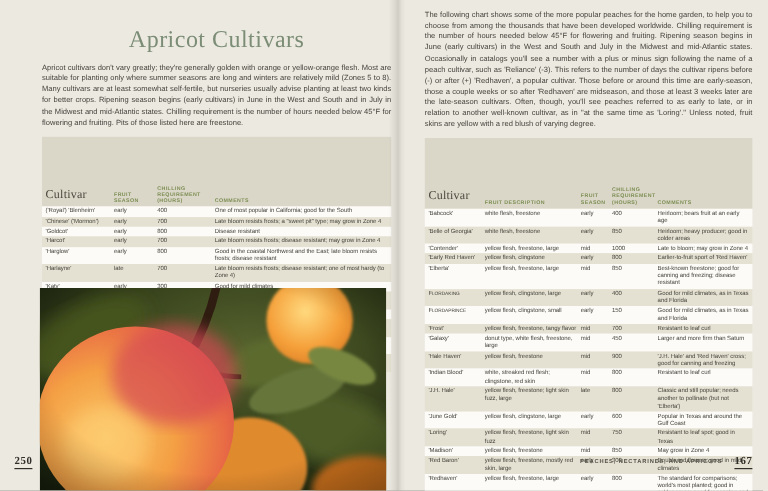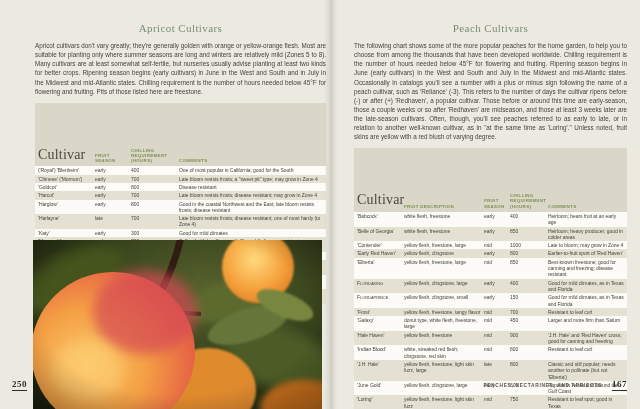--- a/index.html
+++ b/index.html
@@ -2,30 +2,30 @@
 <html><head>
 <meta charset="utf-8">
 <style>
   html,body{margin:0;padding:0;background:#888;}
   .spread{position:relative;width:640px;height:409px;background:#ECE9E1;display:flex;
     font-family:"Liberation Sans",sans-serif;overflow:hidden;color:#44423a;}
   .page{position:relative;box-sizing:border-box;}
   .page.left{width:332px;padding:8px 6px 0 35px;}
   .page.right{width:308px;padding:8px 13px 0 22px;}
   h1.title{font-family:"Liberation Serif",serif;font-weight:400;color:#7C8D76;
-    font-size:11px;text-align:center;margin:14px 0 7px 0;letter-spacing:.4px;}
+    font-size:20px;text-align:center;margin:14px 0 7px 0;letter-spacing:.4px;}
   p.intro{font-size:6.3px;line-height:1.45;text-align:justify;margin:0 0 7px 0;color:#45443c;}
   
   .tbl{width:100%;font-size:5px;letter-spacing:-.05px;color:#46453d;}
   .tr{display:flex;}
   .td{padding:1px 3px 1px 0;box-sizing:border-box;line-height:1.26;}
   .thead{background:#DBD7C8;align-items:flex-end;padding:3px 0 2px 0;}
   .th{font-weight:bold;color:#7d8f55;font-size:4.4px;letter-spacing:.35px;line-height:1.2;}
   .th-cultivar{font-family:"Liberation Serif",serif;font-weight:400;color:#4a483e;
-    font-size:14px;letter-spacing:.2px;margin-top:39px;}
+    font-size:10px;letter-spacing:.2px;margin-top:39px;}
   .tbody .tr:nth-child(odd){background:#FCFBF7;}
   .tbody .tr:nth-child(even){background:#E5E1D2;}
   .td:first-child{padding-left:3px;}
   .sc{font-variant:small-caps;}
   
   .apricot .c-name{width:60px;flex:none;}
   .apricot .c-season{width:36px;flex:none;}
   .apricot .c-chilling{width:48px;flex:none;}
   .apricot .c-comments{flex:1;}
   
@@ -187,21 +187,20 @@
         <ellipse cx="112" cy="72" rx="52" ry="42" fill="#d64a55" opacity="0.7" filter="url(#b6)"></ellipse>
         <ellipse cx="55" cy="130" rx="35" ry="30" fill="#ffce74" opacity="0.5" filter="url(#b6)"></ellipse>
         <rect width="289" height="169" fill="url(#vig)"></rect>
       </svg>
     </div>
 
     <div class="pagenum pn-left">250</div>
   </section>
 
   <section class="page right">
-    <h1 class="title">Peach Cultivars</h1>
     <p class="intro">The following chart shows some of the more popular peaches for the home garden, to help you to choose from among the thousands that have been developed worldwide. Chilling requirement is the number of hours needed below 45°F for flowering and fruiting. Ripening season begins in June (early cultivars) in the West and South and July in the Midwest and mid-Atlantic states. Occasionally in catalogs you'll see a number with a plus or minus sign following the name of a peach cultivar, such as 'Reliance' (-3). This refers to the number of days the cultivar ripens before (-) or after (+) 'Redhaven', a popular cultivar. Those before or around this time are early-season, those a couple weeks or so after 'Redhaven' are midseason, and those at least 3 weeks later are the late-season cultivars. Often, though, you'll see peaches referred to as early to late, or in relation to another well-known cultivar, as in "at the same time as 'Loring'." Unless noted, fruit skins are yellow with a red blush of varying degree.</p>
 
     <div class="tbl peach">
       <div class="tr thead">
         <div class="td c-name th-cultivar">Cultivar</div>
         <div class="td c-description th">FRUIT DESCRIPTION</div>
         <div class="td c-season th">FRUIT SEASON</div>
         <div class="td c-chilling th">CHILLING REQUIREMENT (HOURS)</div>
         <div class="td c-comments th">COMMENTS</div>
       </div>

